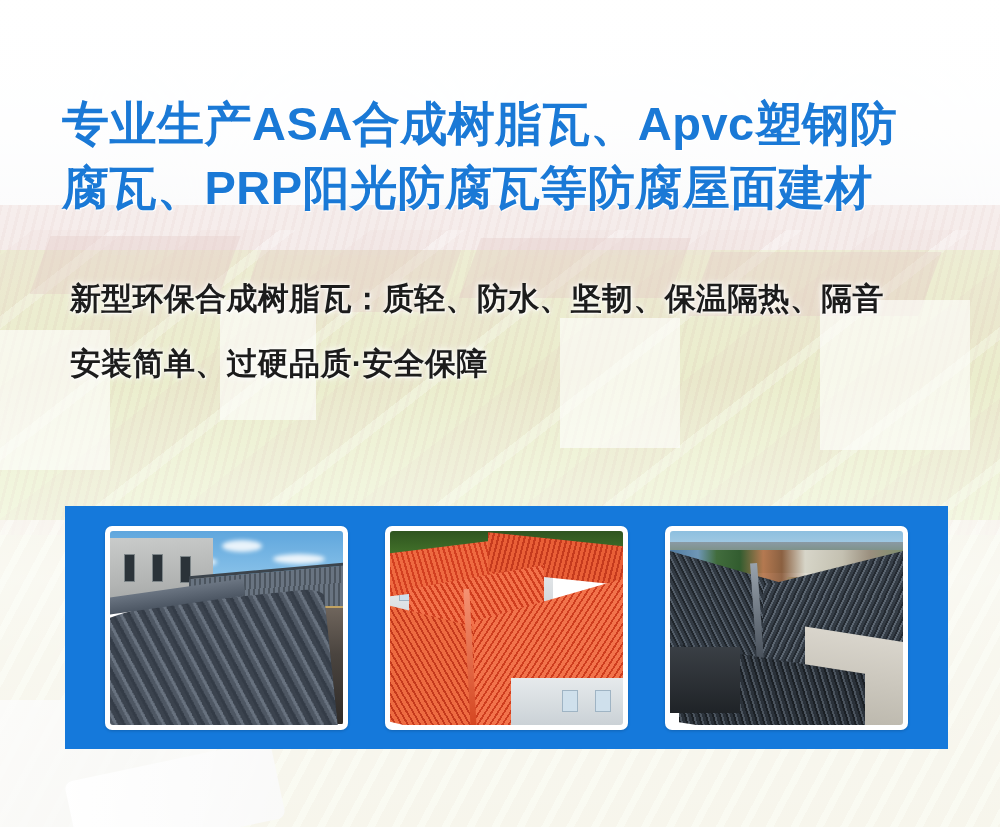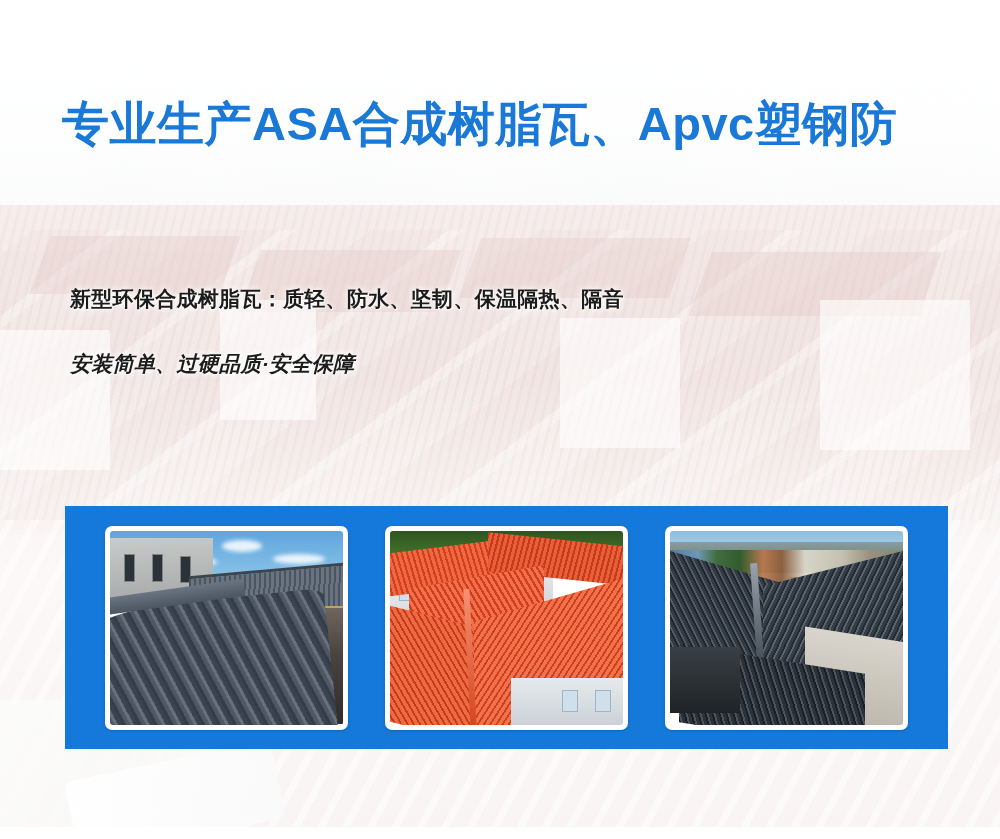--- a/index.html
+++ b/index.html
@@ -9,21 +9,21 @@
   }
   body {
     font-family: "Liberation Sans", "DejaVu Sans", sans-serif;
   }
 
   #banner {
     position: relative;
     width: 1000px;
     height: 827px;
     overflow: hidden;
-    background: #e5e5e5;
+    background: #bef264;
   }
 
   
   .bg-layer {
     position: absolute;
     inset: 0;
     overflow: hidden;
   }
 
   
@@ -154,31 +154,31 @@
        1px 1px 0 rgba(255,255,255,.85);
   }
   .headline .hl-line { display: block; white-space: nowrap; }
 
   .subheads {
     position: absolute;
     left: 70px;
     top: 272px;
     width: 900px;
     color: #1c1c1c;
-    font-size: 21px;
+    font-size: 31px;
     font-weight: bold;
     line-height: 53px;
     letter-spacing: .3px;
     text-shadow:
       0 0 5px rgba(255,255,255,.98),
       0 0 10px rgba(255,255,255,.85),
       1px 1px 0 rgba(255,255,255,.7);
   }
   .subheads .sub-line { display: block; white-space: nowrap; }
-  .subheads .sub-line.spaced { margin-top: 12px; font-style: italic; }
+  .subheads .sub-line.spaced { margin-top: 12px; }
 
   
   .gallery {
     position: absolute;
     left: 65px;
     top: 506px;
     width: 883px;
     height: 243px;
     background: #1579db;
     display: flex;
@@ -386,20 +386,21 @@
     <div class="bg-lowwall"></div>
     <div class="bg-lowridge"></div>
 
     <div class="bg-wash"></div>
   </div>
 
   <div class="content">
 
     <div class="headline">
       <span class="hl-line">专业生产ASA合成树脂瓦、Apvc塑钢防</span>
+      <span class="hl-line">腐瓦、PRP阳光防腐瓦等防腐屋面建材</span>
     </div>
 
     <div class="subheads">
       <span class="sub-line">新型环保合成树脂瓦：质轻、防水、坚韧、保温隔热、隔音</span>
       <span class="sub-line spaced">安装简单、过硬品质·安全保障</span>
     </div>
 
     <div class="gallery">
 
       <div class="photo-frame">

